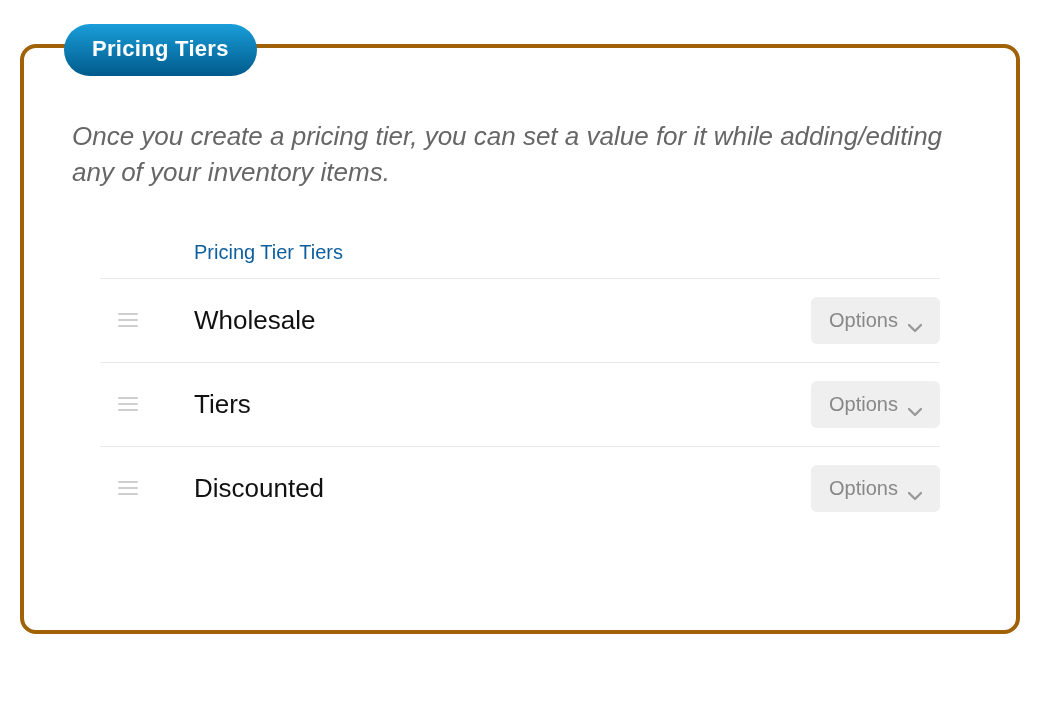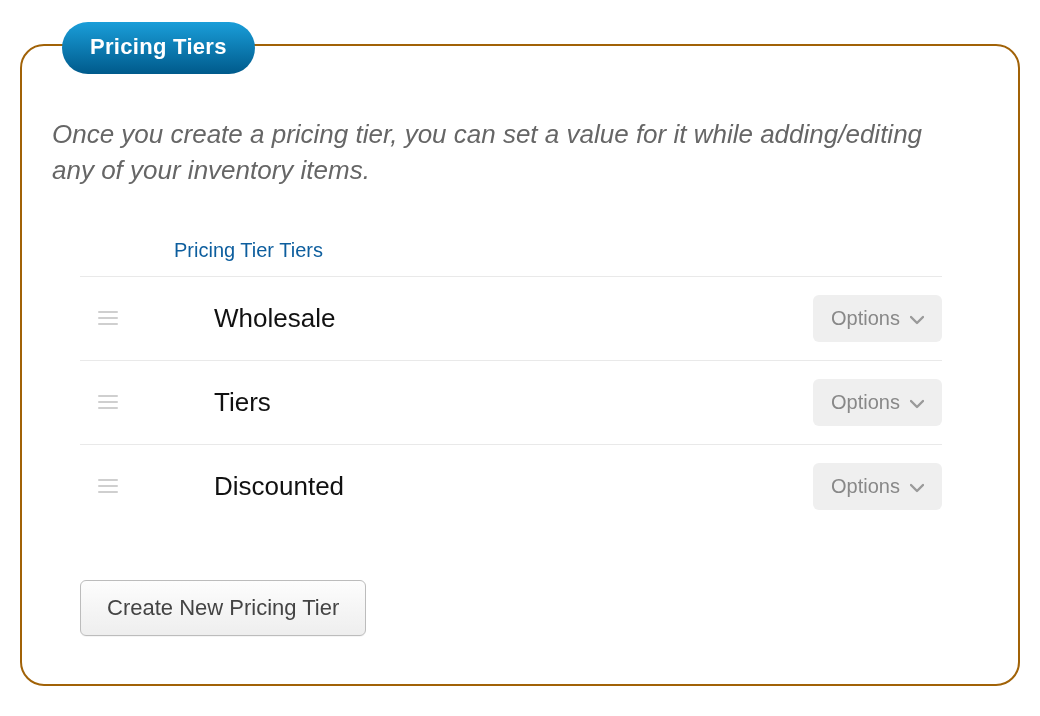--- a/index.html
+++ b/index.html
@@ -6,23 +6,23 @@
     body {
       margin: 0;
       padding: 20px;
       font-family: -apple-system, BlinkMacSystemFont, "Segoe UI", Helvetica, Arial, sans-serif;
       background: #fff;
       width: 1040px;
       color: #333;
     }
     .panel {
       position: relative;
-      border: 2px solid #a16207;
-      border-radius: 24px;
-      padding: 70px 48px 48px 30px;
+      border: 4px solid #a16207;
+      border-radius: 16px;
+      padding: 70px 48px 48px 48px;
       margin-top: 24px;
     }
     .panel-badge {
       position: absolute;
       top: -24px;
       left: 40px;
       background: linear-gradient(to bottom, #1a9ed9, #005a8b);
       color: #fff;
       font-weight: 700;
       font-size: 22px;
@@ -45,21 +45,20 @@
       padding: 10px 0 14px 94px;
       font-size: 20px;
       color: #0d5e9e;
       font-weight: 500;
     }
     .row {
       display: flex;
       align-items: center;
       padding: 18px 0;
       border-top: 1px solid #e9e9e9;
-      gap: 40px;
     }
     .row:first-of-type {
       border-top: none;
     }
     .row:last-of-type {
       border-bottom: none;
     }
     .drag-handle {
       width: 28px;
       flex: 0 0 auto;
@@ -73,20 +72,21 @@
     .drag-handle svg { display: block; }
     .tier-name {
       flex: 1 1 auto;
       font-size: 26px;
       color: #111;
       font-weight: 400;
     }
     .options-btn {
       flex: 0 0 auto;
       display: inline-flex;
+      align-items: center;
       gap: 10px;
       background: #efefef;
       border: none;
       border-radius: 6px;
       padding: 12px 18px;
       font-size: 20px;
       color: #888;
       font-weight: 500;
       cursor: pointer;
     }
@@ -178,15 +178,14 @@
         <span class="caret-down">
           <svg width="14" height="10" viewBox="0 0 14 10">
               <path d="M1 2 L7 8 L13 2" fill="none" stroke="#9a9a9a" stroke-width="2.4" stroke-linecap="round" stroke-linejoin="round"></path>
             </svg>
         </span>
       </button>
     </div>
 
   </div>
 
-  <button class="create-btn">Create New Pricing Tier</button>
 
 </div>
 
 </body></html>

